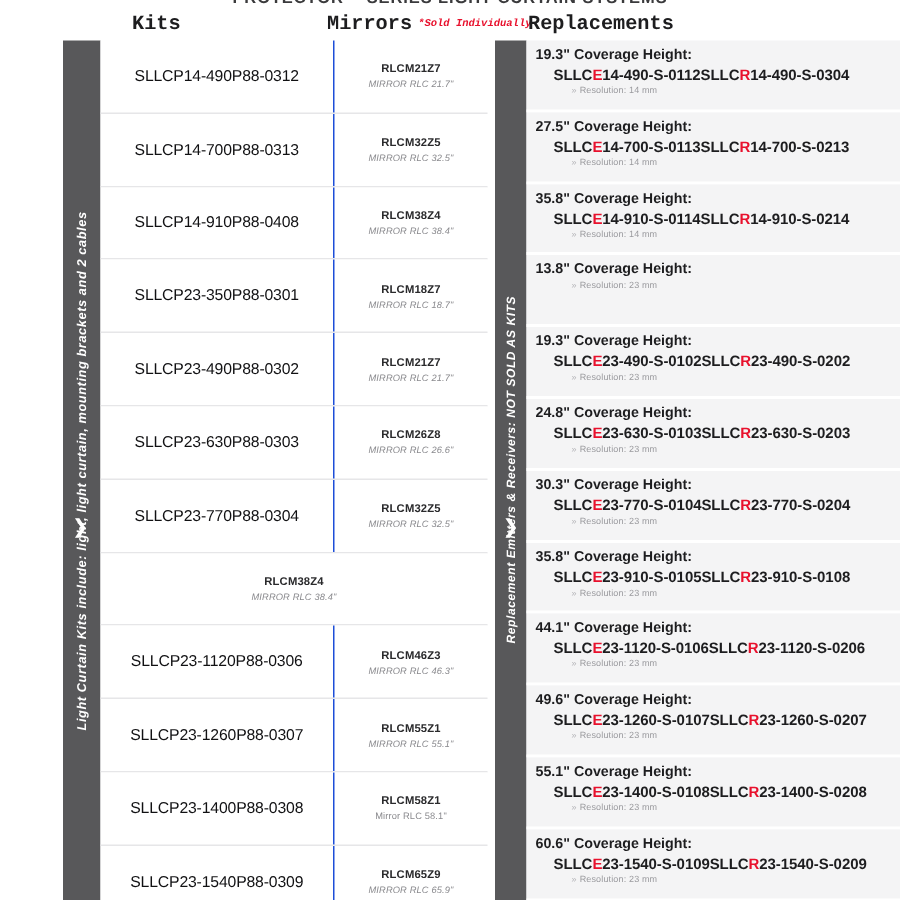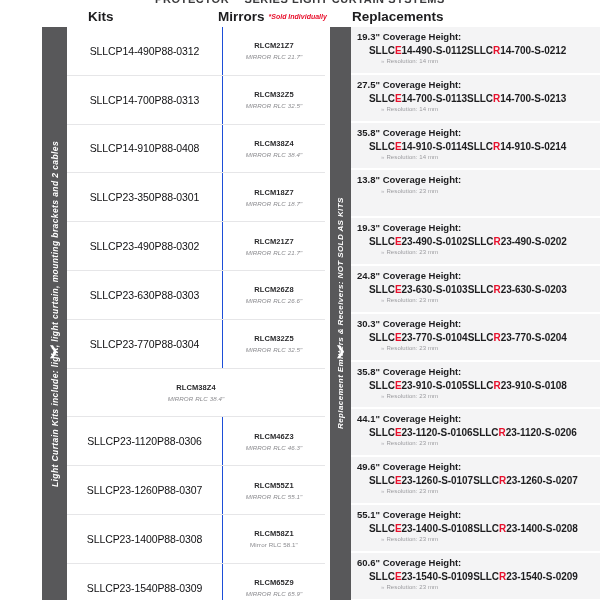--- a/index.html
+++ b/index.html
@@ -18,21 +18,21 @@
     text-align:center;
     font-size:11px;
     font-weight:bold;
     letter-spacing:.6px;
     color:#3a3a3c;
     white-space:nowrap;
   }
 
   
   #col-headers{
-    position:absolute; top:9px; left:0; width:568px; height:20px;
+    position:absolute; top:9px; left:0; width:568px; height:20px;font-family:Liberation Mono, monospace;
   }
   .col-head{
     position:absolute;
     font-size:13.5px;
     font-weight:bold;
     color:#1d1d1f;
     white-space:nowrap;
   }
   #head-kits{ left:88px; top:0; }
   #head-mirrors{ left:218px; top:0; }
@@ -281,21 +281,21 @@
           <div class="mirror-desc">MIRROR RLC 65.9"</div>
         </div>
       </div>
     </div>
 
   <div id="repl-list">
       <div class="repl-row">
         <div class="repl-title">19.3" Coverage Height:</div>
         <div class="repl-codes">
           <div class="repl-code emitter"><span>SLLC</span><span class="hl">E</span><span>14-490-S-0112</span></div>
-          <div class="repl-code receiver"><span>SLLC</span><span class="hl">R</span><span>14-700-S-0212</span></div>
+          <div class="repl-code receiver"><span>SLLC</span><span class="hl">R</span><span>14-490-S-0304</span></div>
         </div>
         <div class="repl-res"><span class="arrow">»</span><span>Resolution: 14 mm</span></div>
       </div>
       <div class="repl-row">
         <div class="repl-title">27.5" Coverage Height:</div>
         <div class="repl-codes">
           <div class="repl-code emitter"><span>SLLC</span><span class="hl">E</span><span>14-700-S-0113</span></div>
           <div class="repl-code receiver"><span>SLLC</span><span class="hl">R</span><span>14-700-S-0213</span></div>
         </div>
         <div class="repl-res"><span class="arrow">»</span><span>Resolution: 14 mm</span></div>

